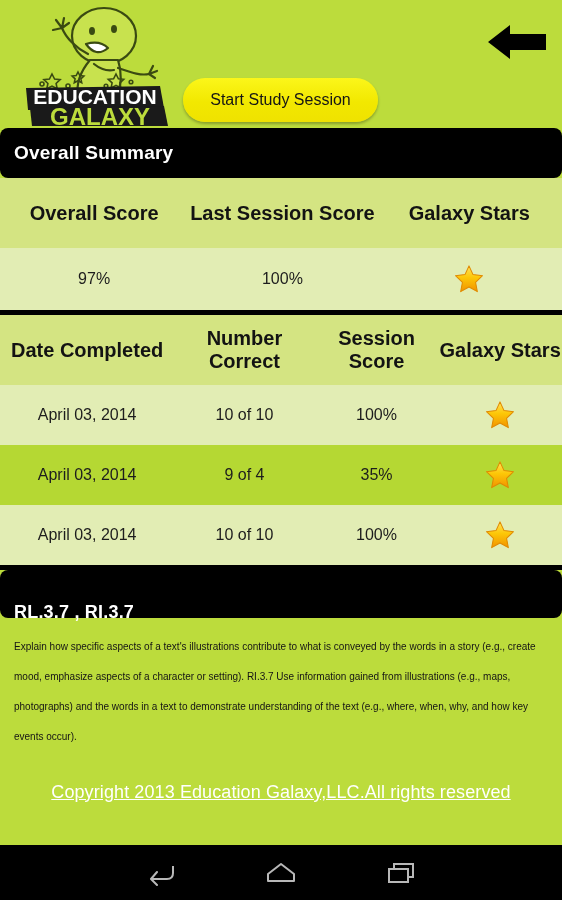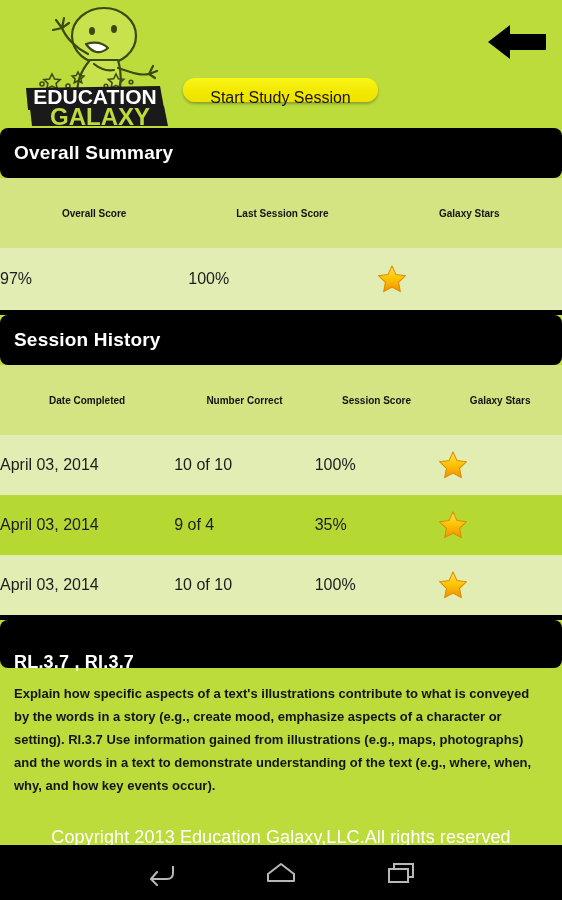--- a/index.html
+++ b/index.html
@@ -45,21 +45,21 @@
     color: #1c1c1c;
     letter-spacing: 0.2px;
     font-weight: 400;
   }
 
   .start-btn {
     position: absolute;
     left: 183px;
     top: 78px;
     width: 195px;
-    height: 24px;
+    height: 44px;
     border-radius: 22px;
     background: #f7f200;
     background: linear-gradient(180deg, #fbf61a 0%, #f2e800 55%, #efe200 100%);
     box-shadow: 0 2px 3px rgba(0,0,0,0.28);
     border: none;
     cursor: pointer;
     font-family: "Liberation Sans", sans-serif;
     font-size: 16px;
     color: #151515;
     padding: 0;
@@ -96,33 +96,33 @@
   .section-bar.standards { height: 48px; }
   .section-bar.standards .section-title { font-size: 18px; margin-top: 36px; }
 
   
   .table {
     width: 100%;
     border-collapse: collapse;
     table-layout: fixed;
   }
   .table th {
-    font-size: 10px;
+    font-size: 20px;
     font-weight: 700;
     color: #131313;
     background: #d4e482;
     height: 70px;
     vertical-align: middle;
     text-align: center;
     padding: 0;
   }
   .table td {
     font-size: 16px;
     color: #1d1d1d;
-    text-align: left;
+    text-align: center;
     height: 60px;
     vertical-align: middle;
     padding: 0;
     font-weight: 400;
   }
   .row-light td { background: #e2edb4; }
   .row-dark  td { background: #b5d833; }
 
   .summary-table td { height: 62px; }
 
@@ -139,38 +139,38 @@
     background: #000;
   }
 
   
   .standards-body {
     background: #bcdc3c;
     padding: 14px 14px 12px 14px;
     box-sizing: border-box;
   }
   .standards-text {
-    font-size: 13px;
-    line-height: 23px;
+    font-size: 10px;
+    line-height: 30px;
     color: #141414;
-    font-weight: bold;
   }
 
   
   .footer {
     background: #bcdc3c;
     height: 56px;
     display: flex;
     align-items: center;
     justify-content: center;
   }
   .footer-text {
     color: #ffffff;
     font-size: 18px;
     letter-spacing: 0.1px;
+    text-decoration: underline;
   }
 
   
   .navbar {
     position: absolute;
     left: 0;
     bottom: 0;
     width: 562px;
     height: 55px;
     background: #000;
@@ -284,23 +284,20 @@
               <path d="M16 2 L20.3 11.3 L30.4 12.5 L23 19.5 L24.9 29.5 L16 24.6 L7.1 29.5 L9 19.5 L1.6 12.5 L11.7 11.3 Z" fill="url(#starGrad1)" stroke="#e08a00" stroke-width="1.1" stroke-linejoin="round"></path>
             </svg>
           </span>
         </td>
       </tr>
     </tbody>
   </table>
 
   <div class="divider-black"></div>
 
-  <div class="section-bar">
-    <span class="section-title">Session History</span>
-  </div>
 
   <table class="table">
     <colgroup>
         <col style="width:31%">
         <col style="width:25%">
         <col style="width:22%">
         <col style="width:22%">
       </colgroup>
     <thead>
       <tr>

